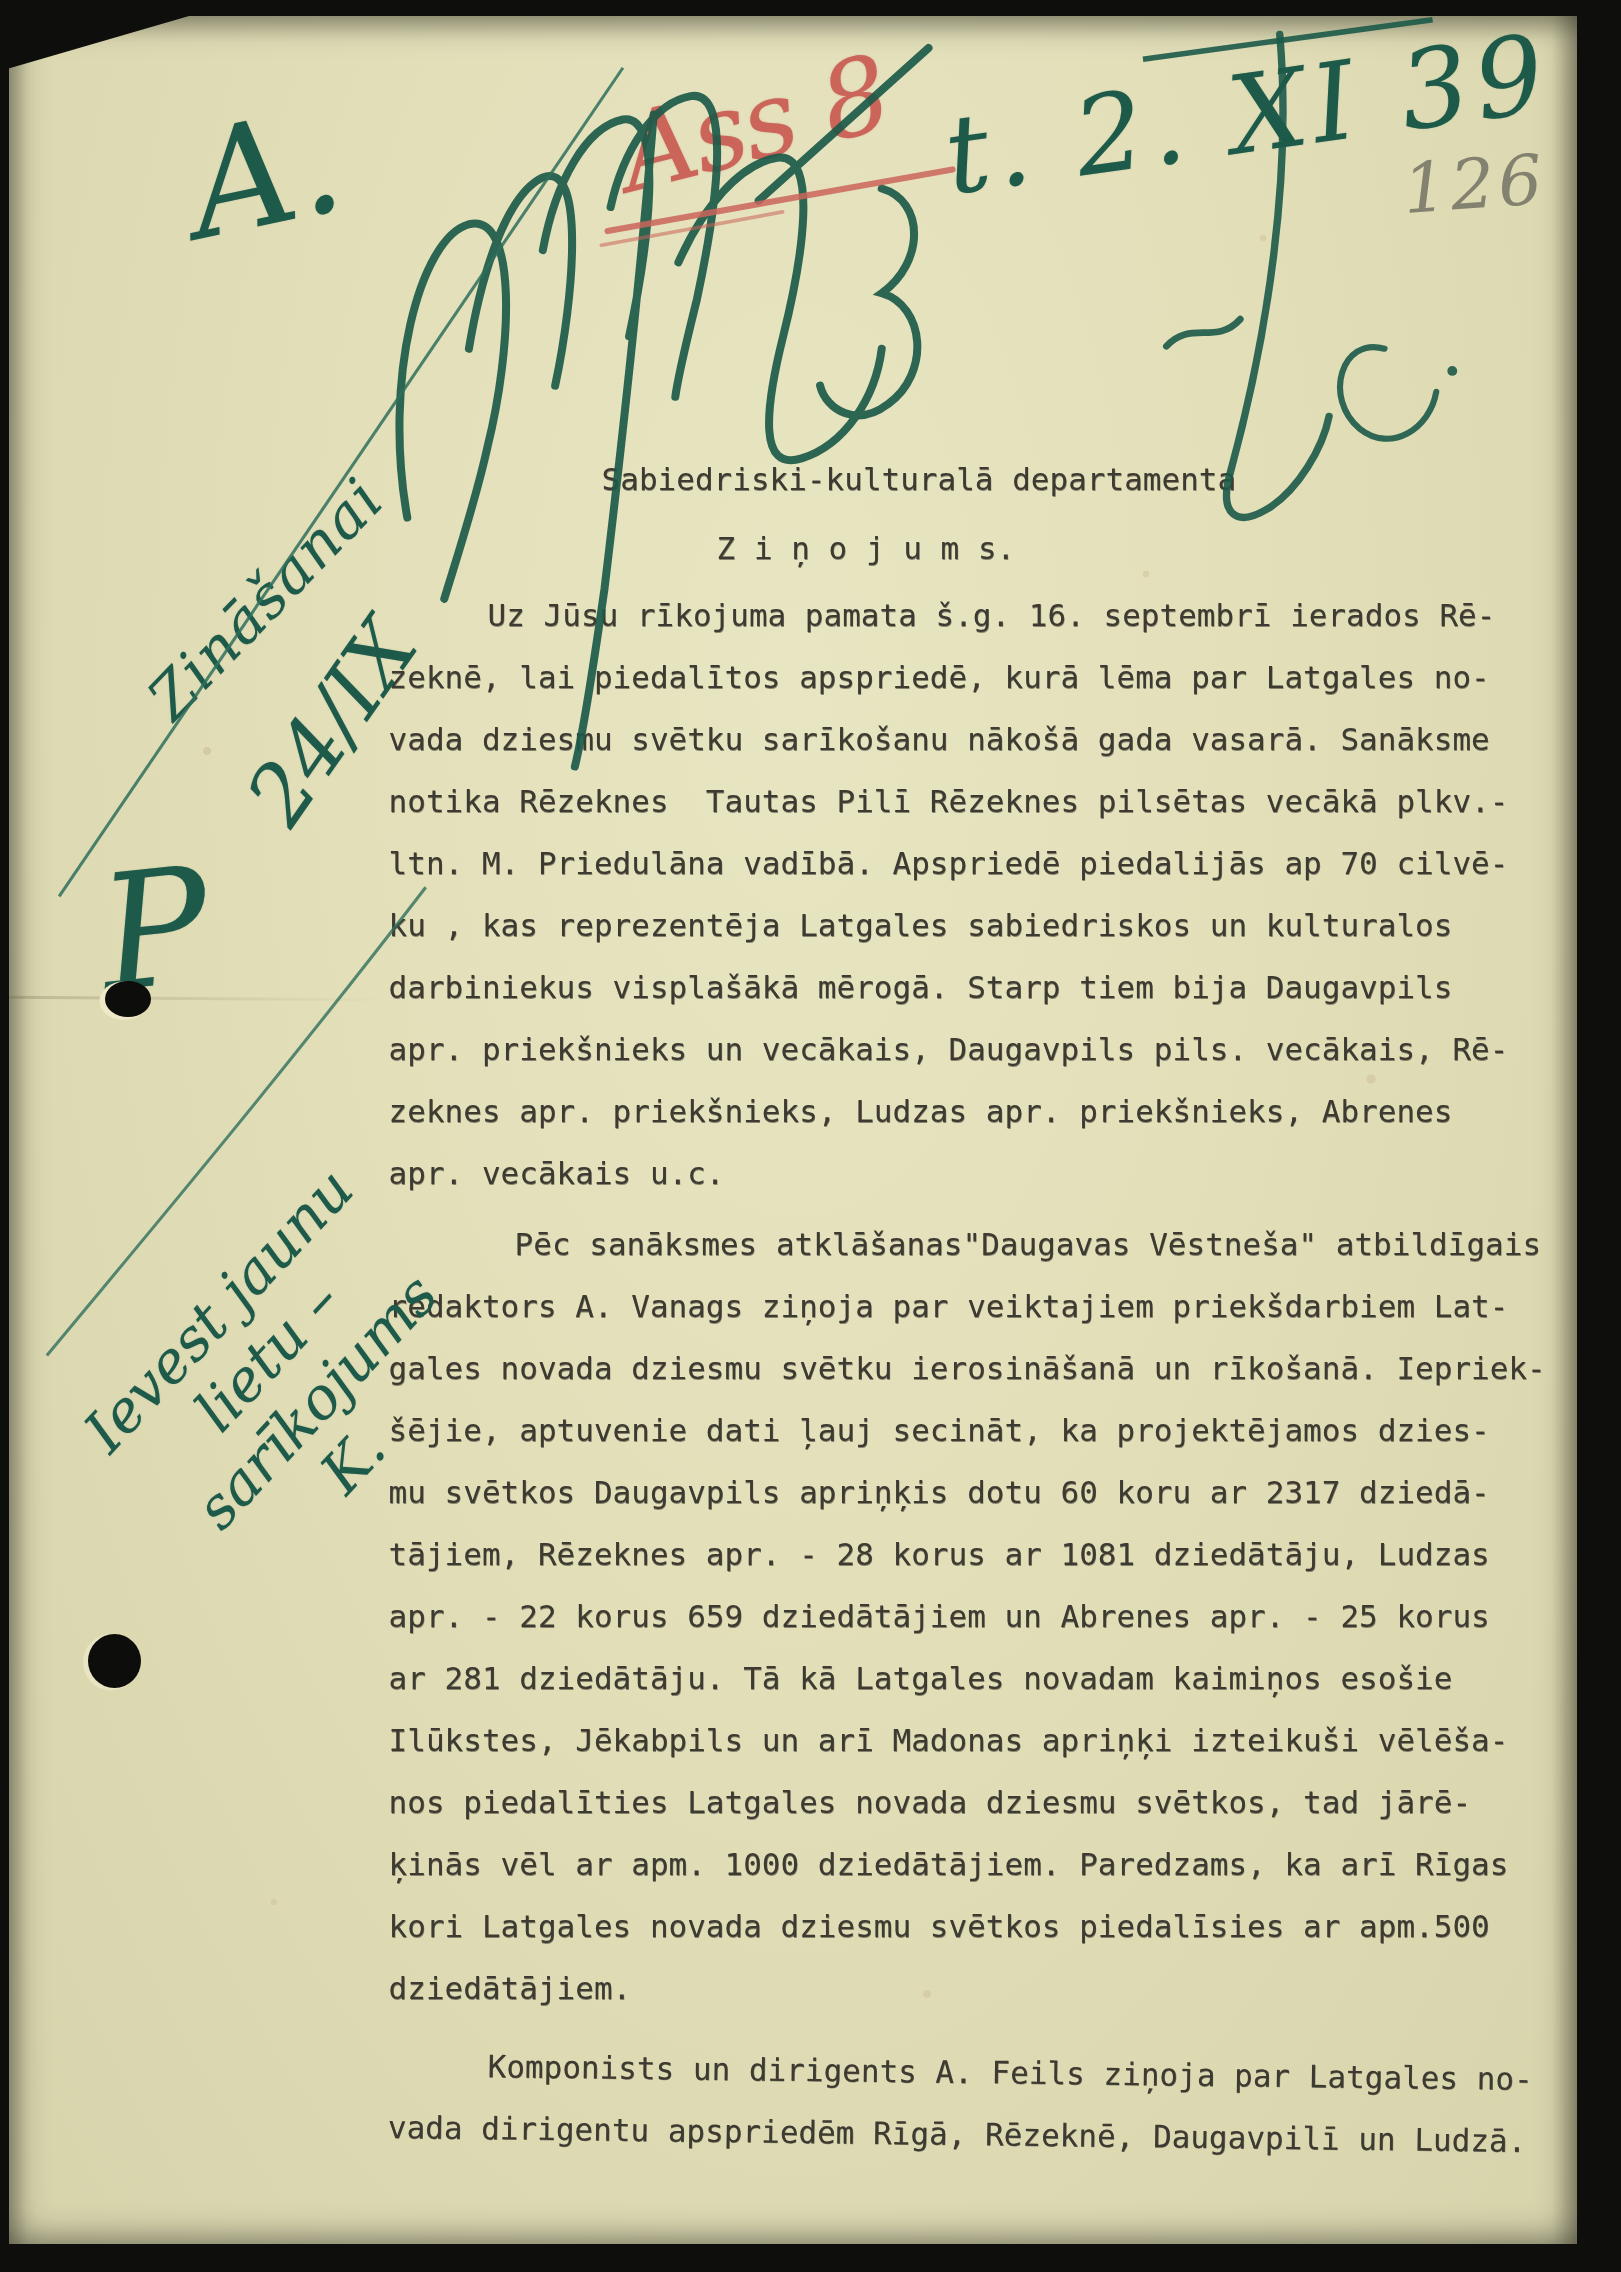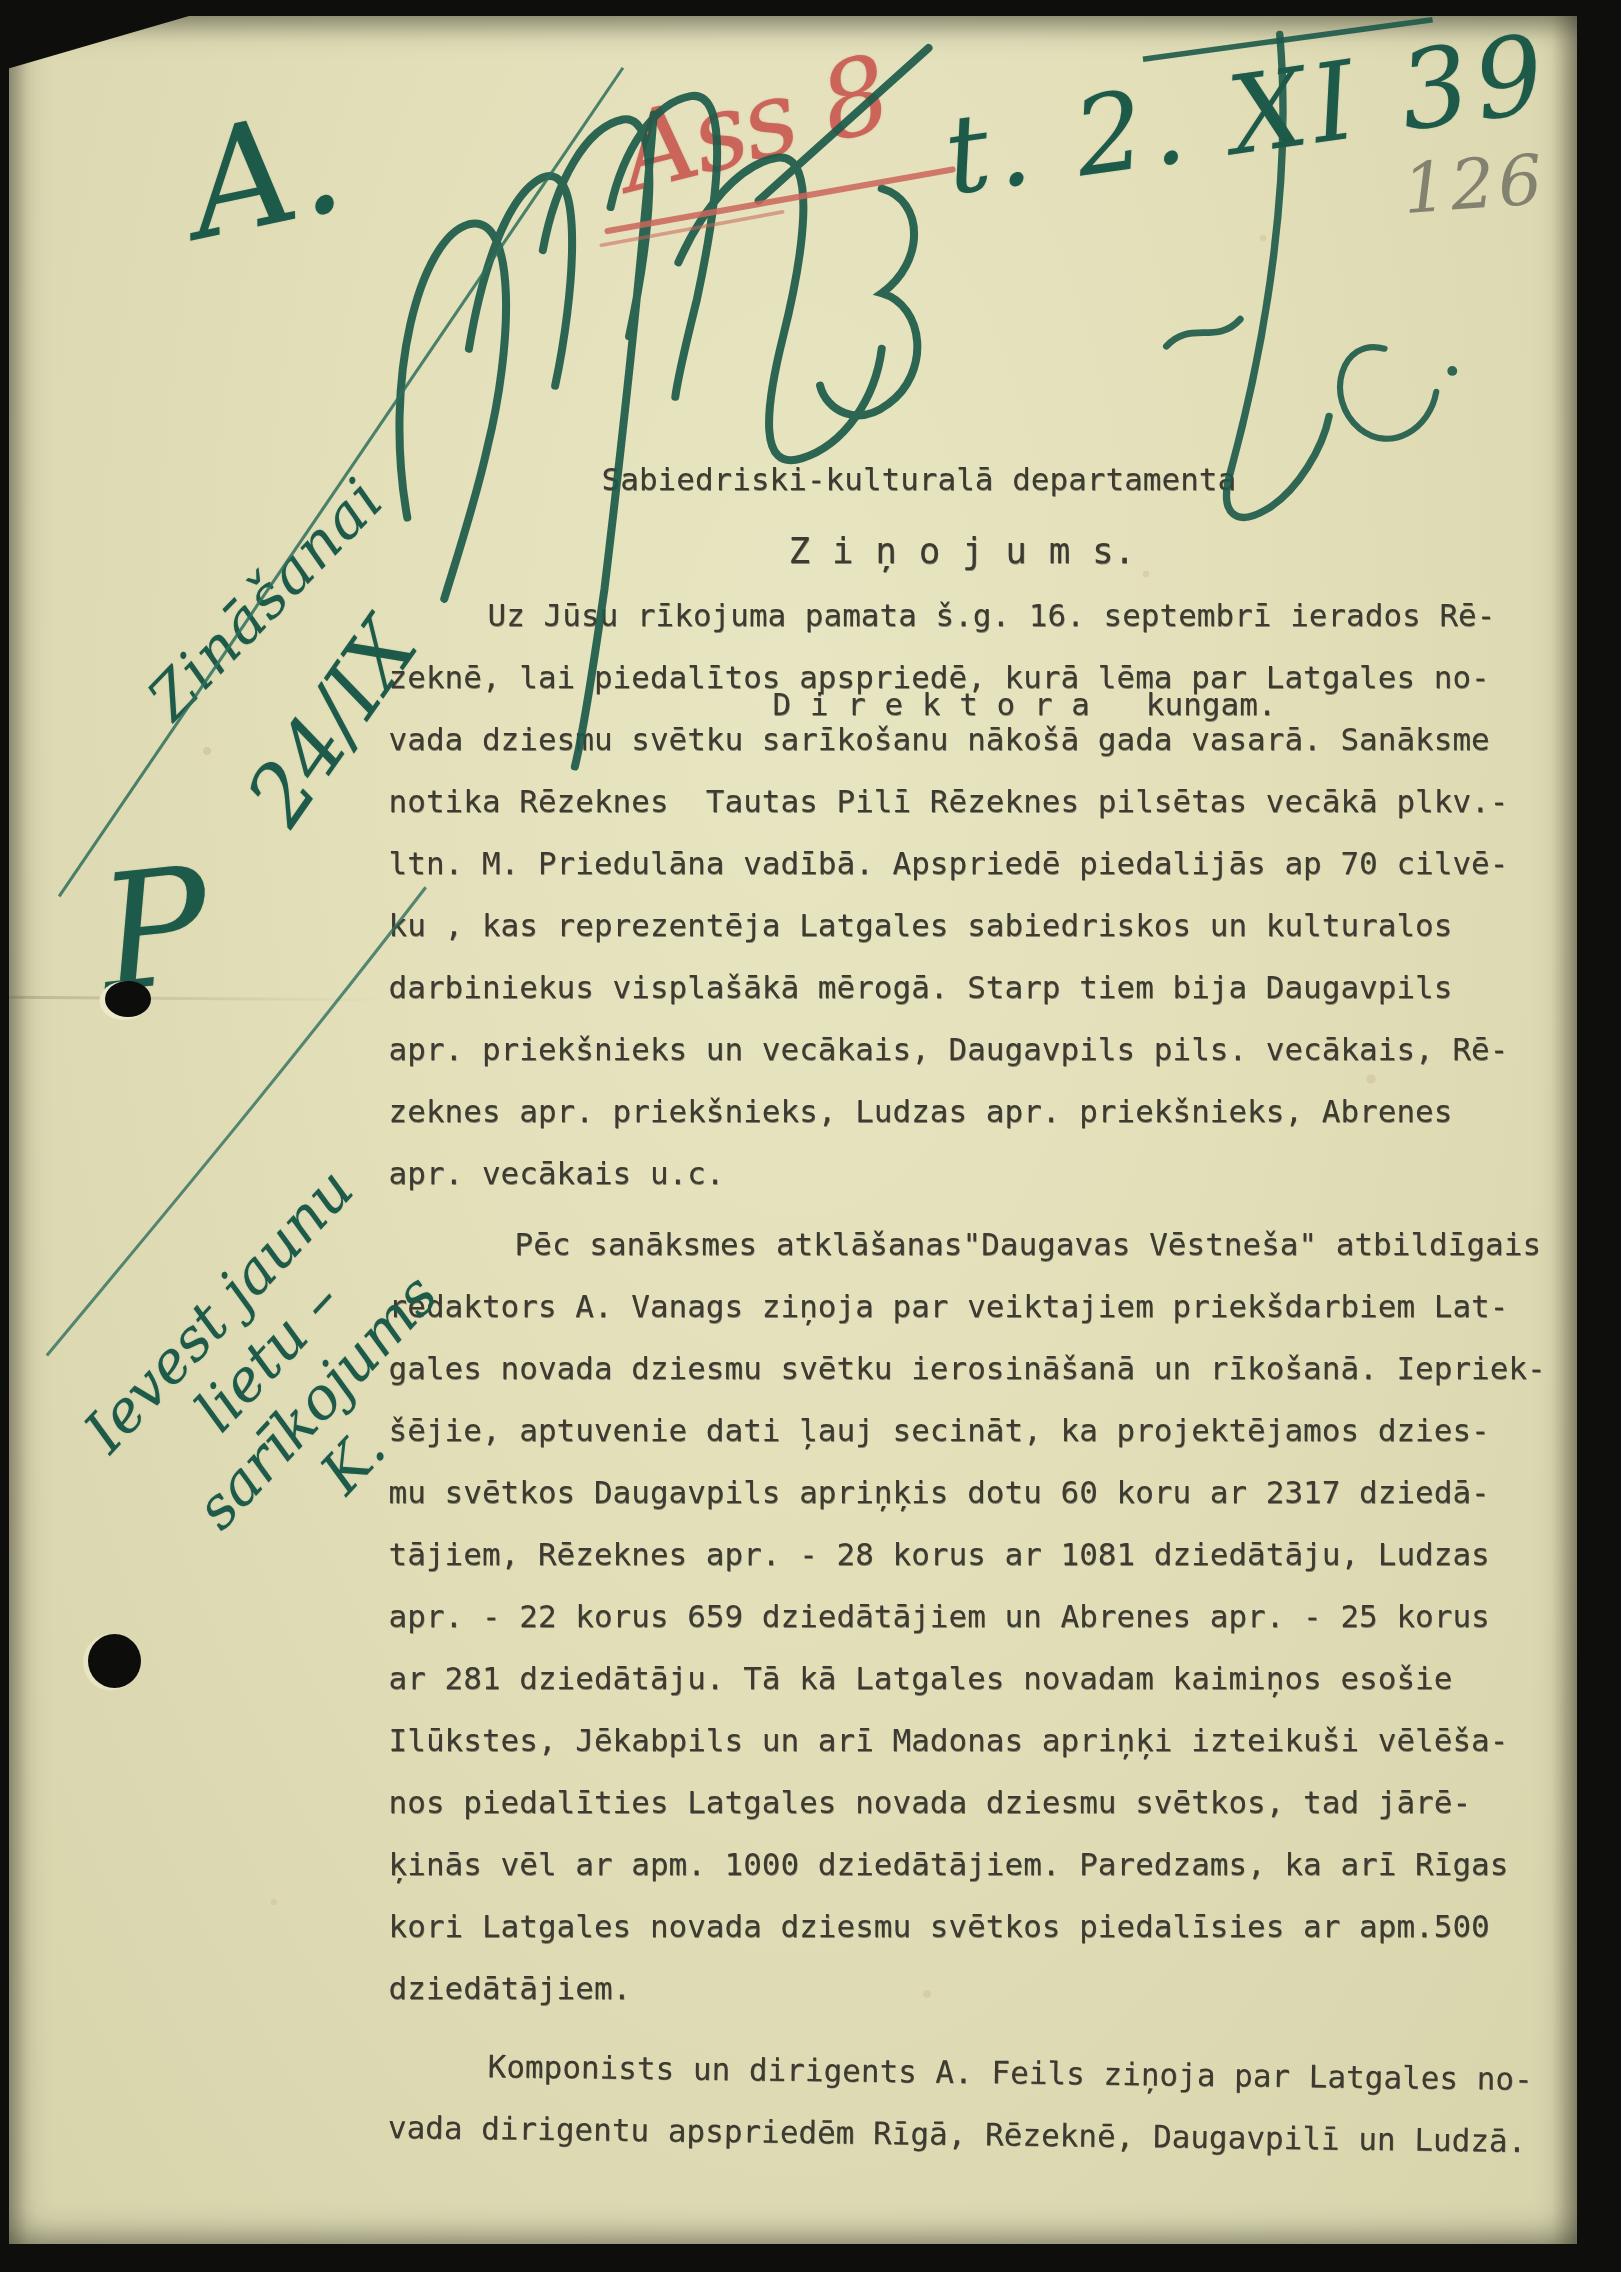--- a/index.html
+++ b/index.html
@@ -19,21 +19,21 @@
        linear-gradient(to bottom, rgba(90,85,55,.15) 0px, transparent 25px),
        radial-gradient(ellipse at 50% 30%, #e8e5c2 0%, #e0ddb6 55%, #d7d4ac 100%);
      box-shadow:0 0 37px rgba(0,0,0,.6) inset;}
   .crease{position:absolute;left:0;top:981px;width:382px;height:2.5px;
      background:linear-gradient(to right, rgba(105,100,65,.28), rgba(105,100,65,0));
      transform:rotate(.4deg);}
   
   .typed div{color:#3c3a31;text-shadow:0.4px 0.5px 0.4px rgba(58,56,46,.55);}
   .header{position:absolute;left:593px;top:276px;font-size:31px;line-height:75px;white-space:pre;}
   .header .h2{padding-left:171px;}
-  .title{position:absolute;left:780px;top:514px;font-size:36px;white-space:pre;}
+  .title{position:absolute;left:708px;top:514px;font-size:31px;white-space:pre;}
   .body{position:absolute;left:380px;top:568px;width:1239px;font-size:31px;line-height:62px;}
   .para{white-space:pre-wrap;margin:0;color:#3c3a31;text-shadow:0.4px 0.5px 0.4px rgba(58,56,46,.55);}
   .p1{text-indent:99px;}
   .p2{text-indent:126px;margin-top:8.6px;}
   .p3{text-indent:99px;margin-top:15px;transform:rotate(.7deg);transform-origin:left top;}
   
   .green{position:absolute;color:#1e5a4a;font-family:"DejaVu Serif",serif;font-style:italic;
          text-shadow:0 0 1.2px rgba(30,90,74,.35);}
   .gdate{left:934px;top:36px;font-size:108px;letter-spacing:6.2px;transform:rotate(-8deg);}
   .gA{left:180px;top:73px;font-size:145px;transform:rotate(-12deg);}
@@ -59,21 +59,20 @@
 </head>
 <body>
 
 <div class="scan">
   <div class="paper">
     <div class="crease"></div>
 
     <div class="typed">
       <div class="header">
         <div>Sabiedriski-kulturalā departamenta</div>
-        <div class="h2">D i r e k t o r a   kungam.</div>
       </div>
       <div class="title">Z i ņ o j u m s.</div>
       <div class="body">
         <div class="para p1">Uz Jūsu rīkojuma pamata š.g. 16. septembrī ierados Rē-
 zeknē, lai piedalītos apspriedē, kurā lēma par Latgales no-
 vada dziesmu svētku sarīkošanu nākošā gada vasarā. Sanāksme
 notika Rēzeknes  Tautas Pilī Rēzeknes pilsētas vecākā plkv.-
 ltn. M. Priedulāna vadībā. Apspriedē piedalijās ap 70 cilvē-
 ku , kas reprezentēja Latgales sabiedriskos un kulturalos
 darbiniekus visplašākā mērogā. Starp tiem bija Daugavpils

